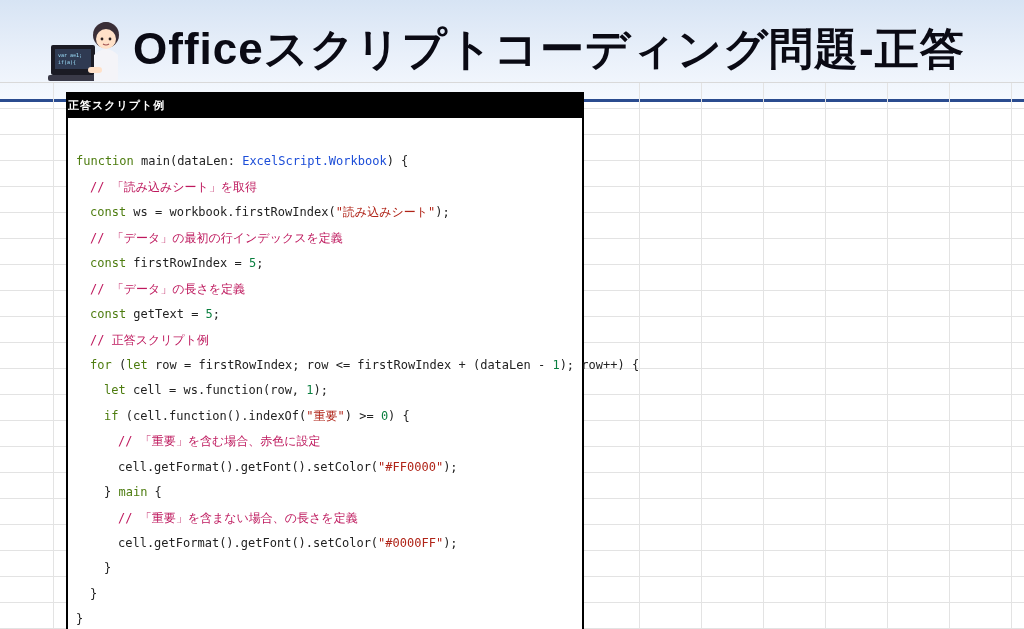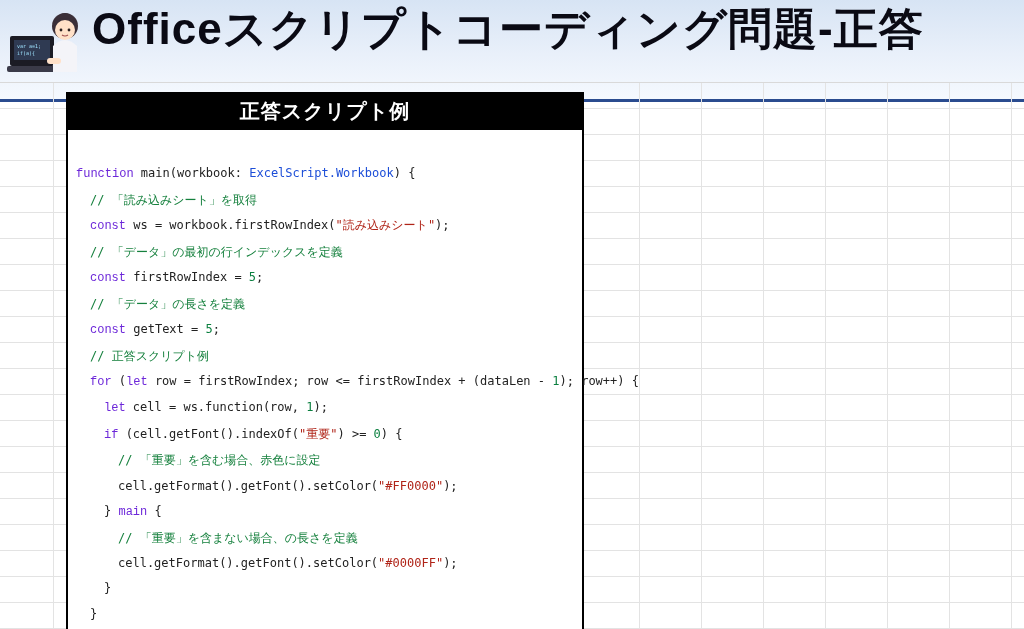--- a/index.html
+++ b/index.html
@@ -14,21 +14,22 @@
   }
 
   
   .header {
     position: relative;
     width: 100%;
     height: 102px;
     background: linear-gradient(to bottom, #d7e4f4 0%, #e9f0fa 55%, #f5f9fe 100%);
     border-bottom: 3px solid #2a4c8f;
     display: flex;
-    align-items: flex-start;
+    align-items: center;
+    padding-left: 41px;
   }
   .header .avatar-wrap {
     width: 92px;
     height: 82px;
     display: flex;
     align-items: flex-end;
     justify-content: center;
     padding-bottom: 2px;
   }
   .header .avatar {
@@ -70,37 +71,37 @@
     position: absolute;
     left: 66px;
     top: 92px;
     width: 518px;
     border: 2px solid #000;
     background: #fff;
   }
   .card-header {
     background: #000;
     color: #fff;
-    text-align: center;
+    text-align: left;
     font-weight: 700;
-    font-size: 20px;
+    font-size: 11px;
     padding: 4px 0 5px 0;
     letter-spacing: 1px;
   }
   .code {
     font-family: Consolas, "SFMono-Regular", Menlo, monospace;
     font-size: 12px;
     line-height: 2.12;
     padding: 6px 8px 6px 8px;
     white-space: pre;
     color: #222;
   }
-  .kw  { color: #6d28d9; font-family: Liberation Mono, monospace; }
+  .kw  { color: #4d7c0f; }
   .ty  { color: #1d4ed8; }
-  .cm  { color: #15803d; }
+  .cm  { color: #be185d; }
   .st  { color: #b02418; }
   .nm  { color: #0a7f3f; }
   .ind1 { display:inline-block; width: 14px; }
   .ind2 { display:inline-block; width: 28px; }
   .ind3 { display:inline-block; width: 42px; }
 </style>
 </head>
 <body>
 
 <div class="header">
@@ -336,31 +337,31 @@
       <div class="cell cn"></div>
       <div class="cell cn"></div>
       <div class="cell cn"></div>
       <div class="cell cn"></div>
     </div>
 </div>
 
 <div class="card">
   <div class="card-header">正答スクリプト例</div>
   <div class="code">
-<span class="kw">function</span><span> main(workbook: </span><span class="ty">ExcelScript.Workbook</span><span>) {</span>
+<span class="kw">function</span><span> main(dataLen: </span><span class="ty">ExcelScript.Workbook</span><span>) {</span>
 <span class="ind1"></span><span class="cm">// 「読み込みシート」を取得</span>
 <span class="ind1"></span><span class="kw">const</span><span> ws = workbook.firstRowIndex(</span><span class="st">"読み込みシート"</span><span>);</span>
 <span class="ind1"></span><span class="cm">// 「データ」の最初の行インデックスを定義</span>
 <span class="ind1"></span><span class="kw">const</span><span> firstRowIndex = </span><span class="nm">5</span><span>;</span>
 <span class="ind1"></span><span class="cm">// 「データ」の長さを定義</span>
 <span class="ind1"></span><span class="kw">const</span><span> getText = </span><span class="nm">5</span><span>;</span>
 <span class="ind1"></span><span class="cm">// 正答スクリプト例</span>
 <span class="ind1"></span><span class="kw">for</span><span> (</span><span class="kw">let</span><span> row = firstRowIndex; row &lt;= firstRowIndex + (dataLen - </span><span class="nm">1</span><span>); row++) {</span>
 <span class="ind2"></span><span class="kw">let</span><span> cell = ws.function(row, </span><span class="nm">1</span><span>);</span>
-<span class="ind2"></span><span class="kw">if</span><span> (cell.getFont().indexOf(</span><span class="st">"重要"</span><span>) &gt;= </span><span class="nm">0</span><span>) {</span>
+<span class="ind2"></span><span class="kw">if</span><span> (cell.function().indexOf(</span><span class="st">"重要"</span><span>) &gt;= </span><span class="nm">0</span><span>) {</span>
 <span class="ind3"></span><span class="cm">// 「重要」を含む場合、赤色に設定</span>
 <span class="ind3"></span><span>cell.getFormat().getFont().setColor(</span><span class="st">"#FF0000"</span><span>);</span>
 <span class="ind2"></span><span>} </span><span class="kw">main</span><span> {</span>
 <span class="ind3"></span><span class="cm">// 「重要」を含まない場合、の長さを定義</span>
 <span class="ind3"></span><span>cell.getFormat().getFont().setColor(</span><span class="st">"#0000FF"</span><span>);</span>
 <span class="ind2"></span><span>}</span>
 <span class="ind1"></span><span>}</span>
 <span>}</span></div>
 </div>
 

